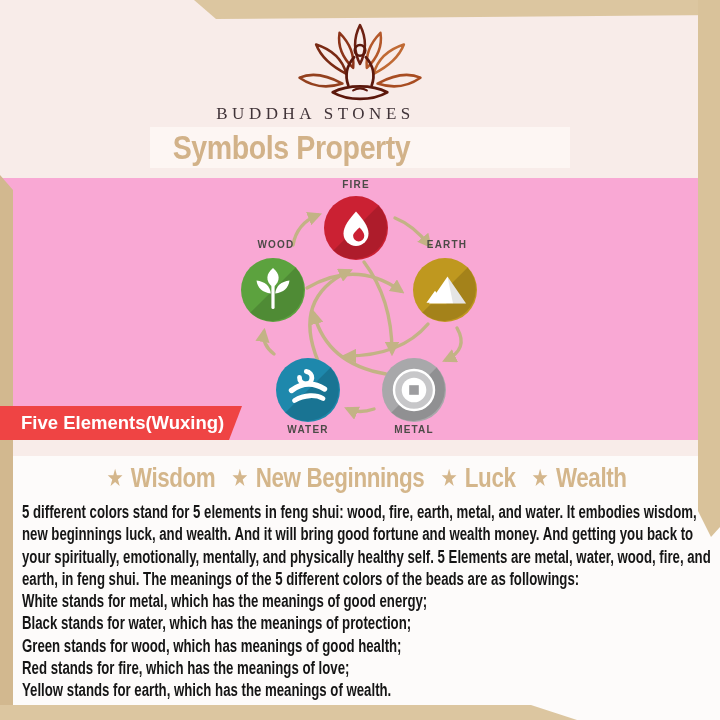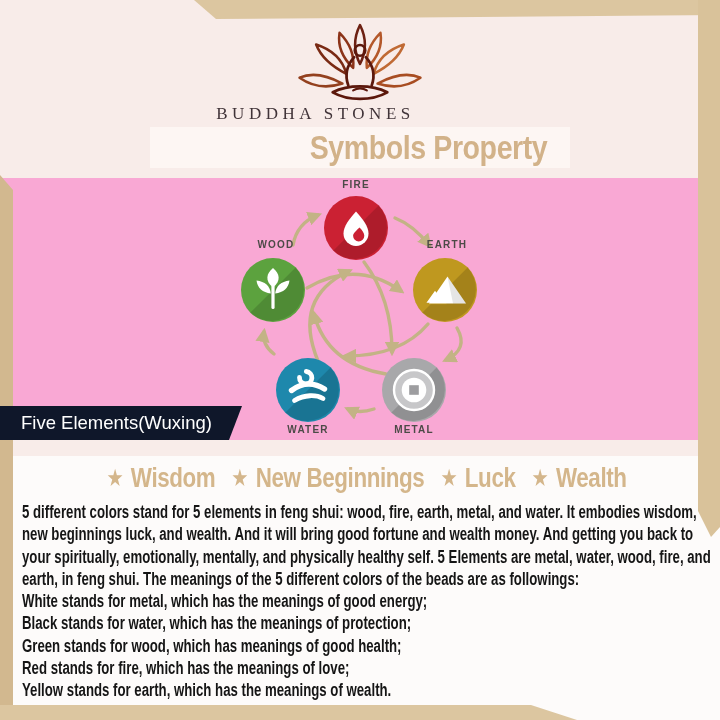--- a/index.html
+++ b/index.html
@@ -19,35 +19,35 @@
     clip-path:polygon(0 0,531px 0,577px 15px,0 15px);}
 
   
   .logo-svg{left:282px;top:22px;z-index:3;}
   .brand-name{left:0;top:104px;width:571px;text-align:center;z-index:3;
     font-family:"Liberation Serif",serif;font-size:17px;letter-spacing:4.5px;
     color:#403338;font-weight:500;margin-left:30px;}
 
   
   .title-band{left:150px;top:127px;width:420px;height:41px;background:#fdf6f3;z-index:2;
-    display:flex;align-items:center;justify-content:flex-end;}
+    display:flex;align-items:center;justify-content:flex-start;}
   .title-text{font-size:34px;font-weight:bold;color:#d2b289;white-space:nowrap;
     transform:scaleX(0.84);letter-spacing:-0.5px;}
 
   
   .diagram-section{left:0;top:178px;width:720px;height:262px;background:#f9a8d4;z-index:1;}
   .diagram-section svg{display:block;}
   .el-label{font-family:"Liberation Sans",sans-serif;font-size:10px;font-weight:bold;
     fill:#4c4a47;letter-spacing:1.2px;text-anchor:middle;}
 
   
-  .banner-five{left:0;top:406px;width:242px;height:34px;background:#0f172a;z-index:3;
+  .banner-five{left:0;top:406px;width:242px;height:34px;background:#ef4444;z-index:3;
     clip-path:polygon(0 0,242px 0,229px 34px,0 34px);
     line-height:34px;padding-left:21px;box-sizing:border-box;
-    color:#fff;font-size:18.5px;font-weight:normal;}
+    color:#fff;font-size:18.5px;font-weight:bold;}
 
   
   .content-box{left:13px;top:456px;width:707px;height:249px;background:#fdfbfa;z-index:2;}
   .stars-row{height:44px;display:flex;align-items:center;justify-content:center;
     gap:20px;transform:scaleX(0.8);white-space:nowrap;}
   .benefit{display:flex;align-items:center;gap:9px;color:#d4b68b;}
   .benefit .star{font-size:24px;line-height:1;}
   .benefit .benefit-label{font-size:28px;font-weight:bold;letter-spacing:-0.5px;}
   .body-text{margin:1px 0 0 9px;width:940px;transform:scaleX(0.734);transform-origin:0 0;
     font-size:18px;line-height:22.3px;font-weight:bold;color:#151515;letter-spacing:0;}

